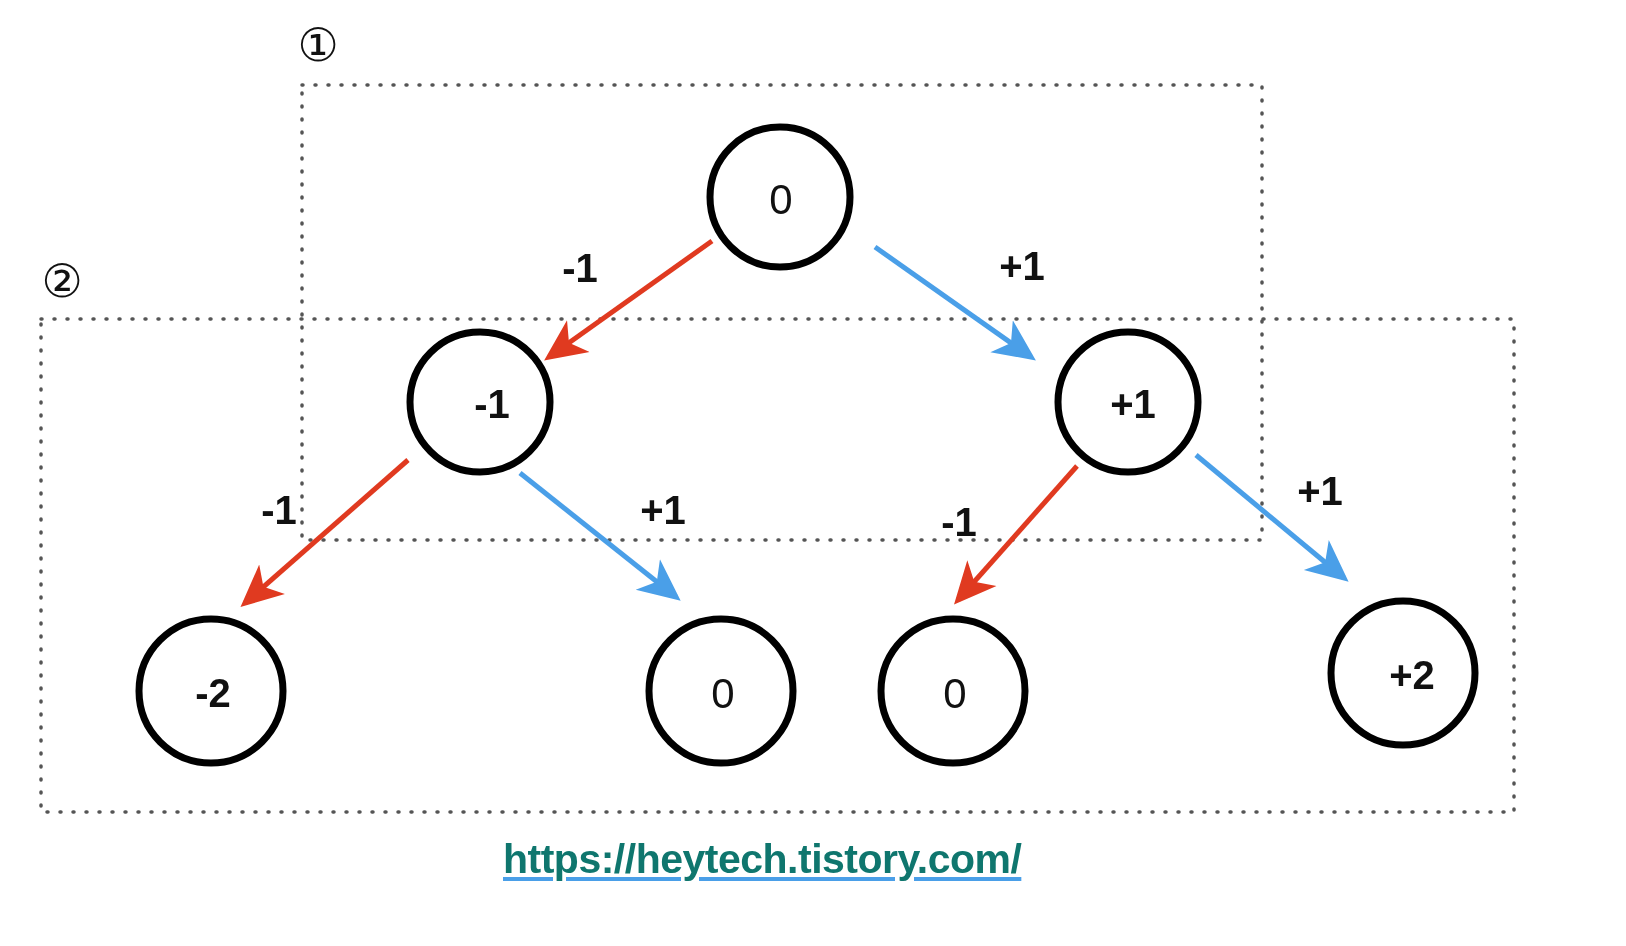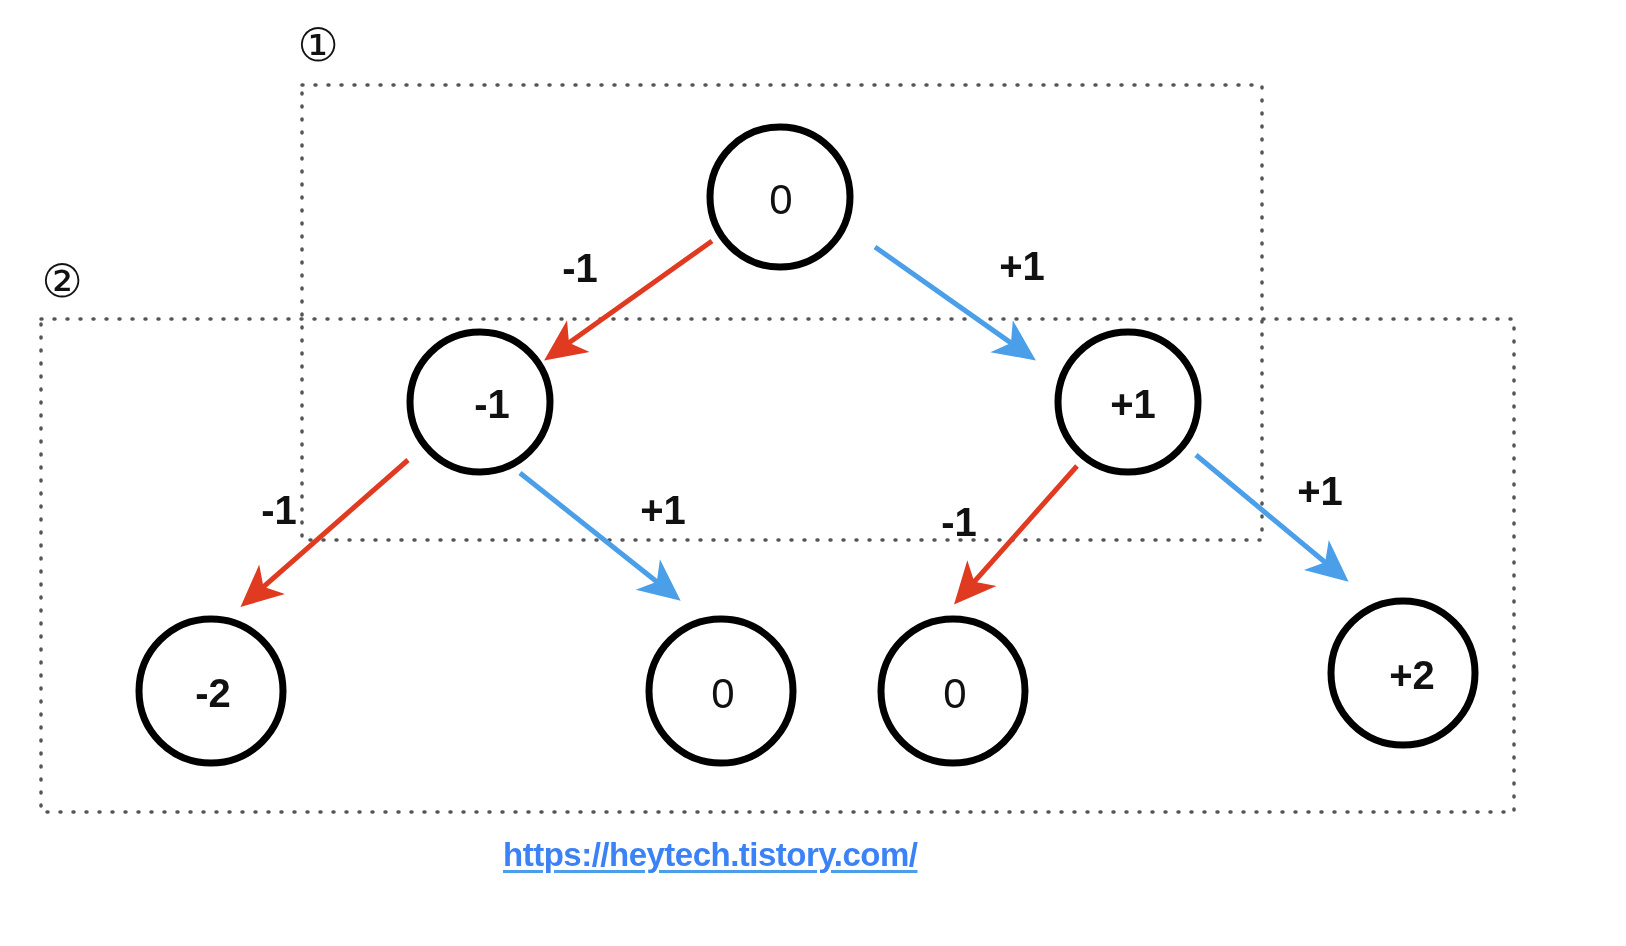--- a/index.html
+++ b/index.html
@@ -58,22 +58,22 @@
     fill: none;
     stroke: #555555;
     stroke-width: 3.5;
     stroke-dasharray: 1 12;
     stroke-linecap: round;
   }
   .url-link {
     position: absolute;
     font-family: "Liberation Sans", sans-serif;
     font-weight: 700;
-    font-size: 33px;
-    color: #3b82f6;
+    font-size: 41px;
+    color: #0f766e;
     text-decoration: underline;
     text-decoration-color: #4a9fe8;
     text-underline-offset: 4px;
     white-space: nowrap;
     letter-spacing: -0.5px;
   }
 </style>
 </head>
 <body>
 

